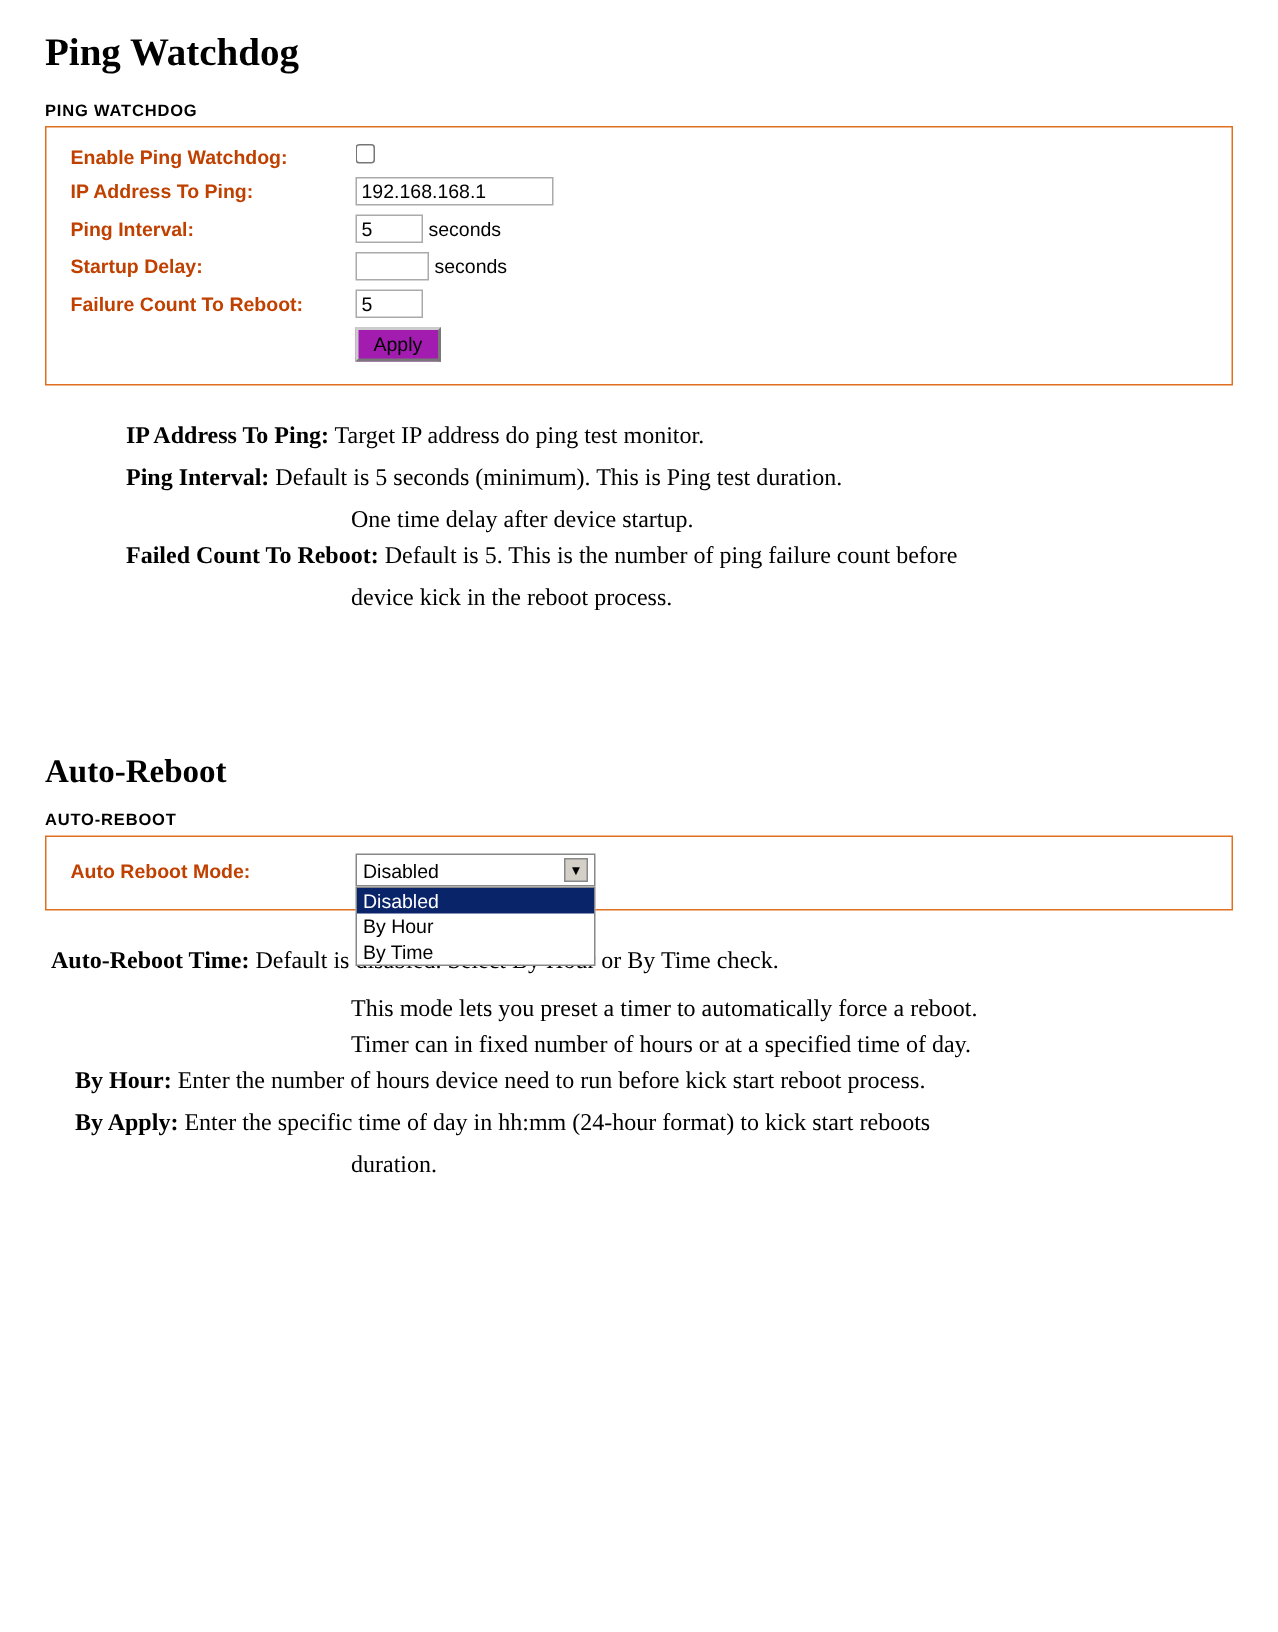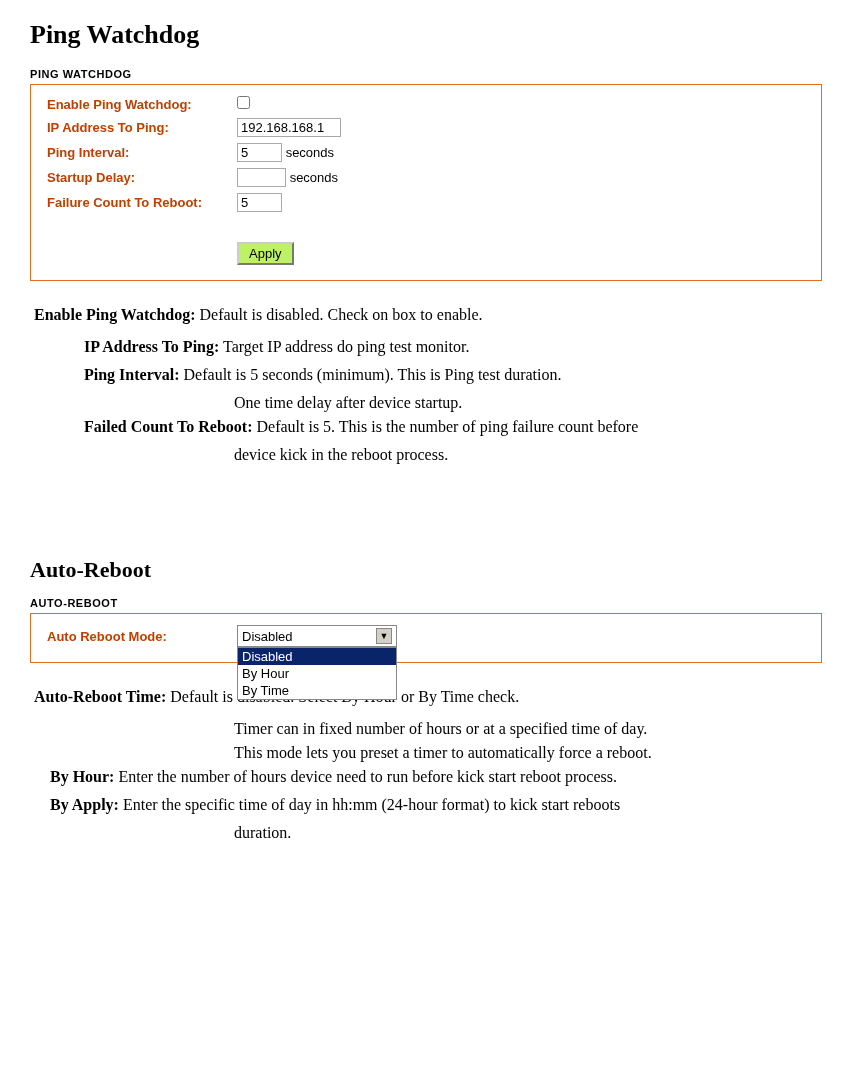--- a/index.html
+++ b/index.html
@@ -60,26 +60,25 @@
       font-size: 13px;
       font-family: Arial, sans-serif;
       background: #fff;
     }
     input[type="checkbox"] {
       width: 13px;
       height: 13px;
     }
     button.apply-btn {
       border: 2px outset #ccc;
-      background: #bef264;
+      background: #a21caf;
       padding: 2px 10px;
       font-size: 13px;
       font-family: Arial, sans-serif;
       cursor: pointer;
-      margin-top: 24px;
     }
     .desc-section {
       margin-bottom: 30px;
       padding: 0 4px;
     }
     .desc-section p {
       margin-bottom: 8px;
       font-size: 16px;
       line-height: 1.5;
     }
@@ -159,21 +158,21 @@
       <tbody>
           <tr>
         <td class="label-cell">Enable Ping Watchdog:</td>
         <td class="value-cell">
           <input type="checkbox" style="">
         </td>
       </tr>
       <tr>
         <td class="label-cell">IP Address To Ping:</td>
         <td class="value-cell">
-          <input type="text" style="width: 104px;" value="192.168.168.1">
+          <input type="text" style="width: 132px;" value="192.168.168.1">
         </td>
       </tr>
       <tr>
         <td class="label-cell">Ping Interval:</td>
         <td class="value-cell">
           <input type="text" style="width: 45px;" value="5">
           <span>seconds</span>
         </td>
       </tr>
       <tr>
@@ -194,23 +193,20 @@
         <td class="value-cell">
           <button class="apply-btn">Apply</button>
         </td>
       </tr>
     </tbody>
       </table>
   </div>
 </div>
 
 <div class="desc-section">
-  <p>
-    <strong>Enable Ping Watchdog:</strong><span> Default is disabled. Check on box to enable.</span>
-  </p>
   <span class="sub-entry">
     <span class="label">IP Address To Ping:</span><span> Target IP address do ping test monitor.</span>
   </span>
   <span class="sub-entry">
     <span class="label">Ping Interval:</span><span> Default is 5 seconds (minimum). This is Ping test duration.</span>
   </span>
   <span class="indent-text">One time delay after device startup.</span>
   <span class="sub-entry">
     <span class="label">Failed Count To Reboot:</span><span> Default is 5. This is the number of ping failure count before</span>
   </span>
@@ -244,22 +240,22 @@
       </tr>
     </tbody>
       </table>
   </div>
 </div>
 
 <div class="desc-section">
   <p>
     <strong>Auto-Reboot Time:</strong><span> Default is disabled. Select By Hour or By Time check.</span>
   </p>
+  <span class="indent-text">This mode lets you preset a timer to automatically force a reboot.</span>
   <span class="indent-text">Timer can in fixed number of hours or at a specified time of day.</span>
-  <span class="indent-text">This mode lets you preset a timer to automatically force a reboot.</span>
   <span class="sub-entry" style="padding-left:16px;">
     <span class="label">By Hour:</span><span> Enter the number of hours device need to run before kick start reboot process.</span>
   </span>
   <span class="sub-entry" style="padding-left:16px;">
     <span class="label">By Apply:</span><span> Enter the specific time of day in hh:mm (24-hour format) to kick start reboots</span>
   </span>
   <span class="indent-text">duration.</span>
 </div>
 
 </body></html>

